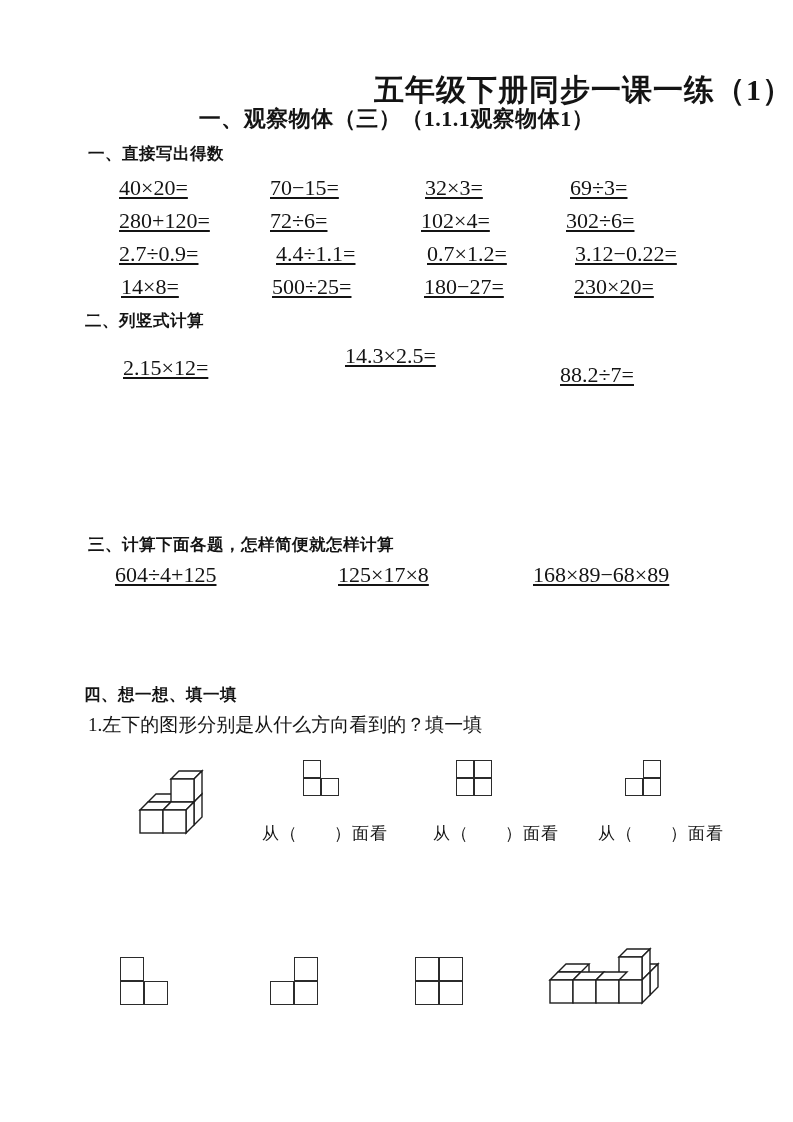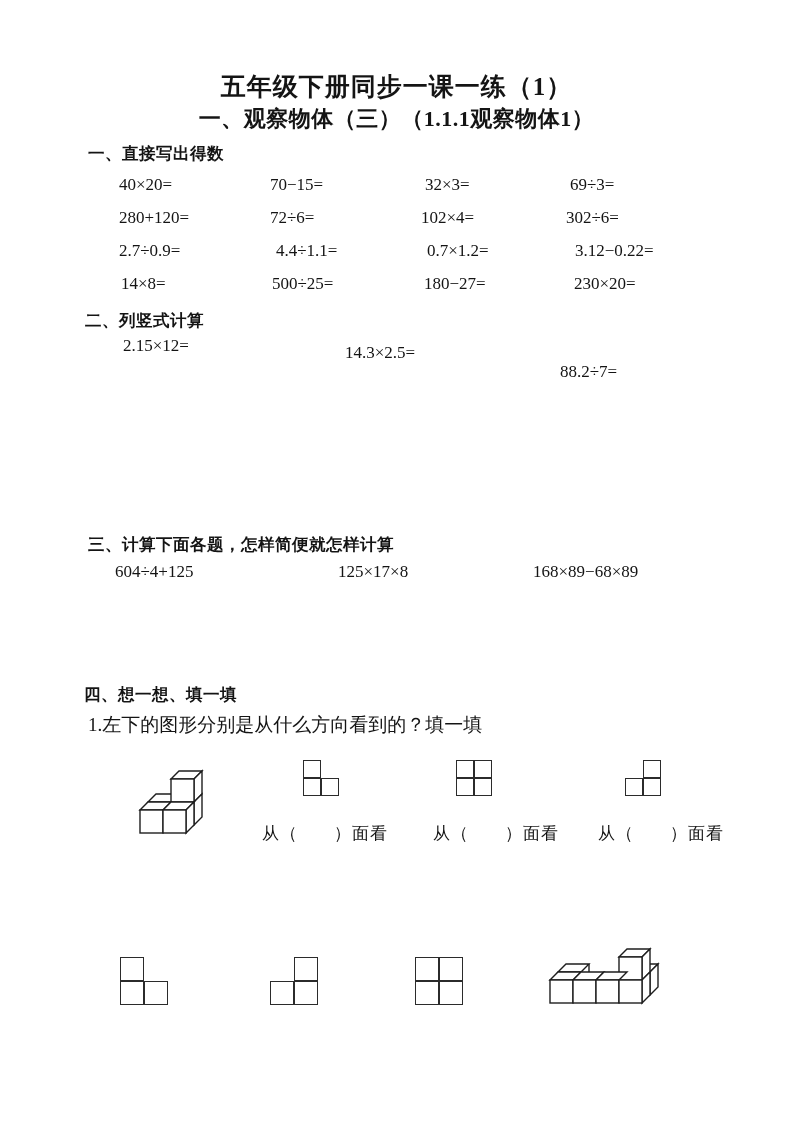--- a/index.html
+++ b/index.html
@@ -2,32 +2,32 @@
 <html><head>
 <meta charset="utf-8">
 <style>
   html,body{margin:0;padding:0;background:#ffffff;}
   .page{
     position:relative;width:793px;height:1122px;background:#fff;
     font-family:"Liberation Serif",serif;color:#141414;overflow:hidden;
   }
   .abs{position:absolute;white-space:nowrap;}
   .title{
-    left:0;top:70px;width:100%;text-align:center;
-    font-size:25px;font-weight:700;letter-spacing:1px;
+    left:0;top:70px;width:100%;text-align:right;
+    font-size:30px;font-weight:700;letter-spacing:1px;
   }
   .subtitle{
     left:0;top:104px;width:100%;text-align:center;
     font-size:22px;font-weight:700;letter-spacing:.5px;
   }
   .heading{
     font-family:"Liberation Sans","Liberation Serif",sans-serif;
     font-size:16.5px;font-weight:700;letter-spacing:.5px;
   }
-  .expr{font-size:17px;}
+  .expr{font-size:22px;text-decoration:underline;}
   .qtext{font-size:19px;}
   .view-label{font-size:17px;letter-spacing:1px;}
   .grid{position:absolute;}
   .grid .cell{
     position:absolute;background:#fff;
     border:1.4px solid #2b2b2b;box-sizing:border-box;
   }
   svg.figure{position:absolute;overflow:visible;}
   svg.figure polygon, svg.figure rect, svg.figure line{
     fill:#ffffff;stroke:#1e1e1e;stroke-width:1.4;stroke-linejoin:miter;
@@ -58,21 +58,21 @@
   <div class="abs expr" style="left:276px;top:241px;">4.4÷1.1=</div>
   <div class="abs expr" style="left:427px;top:241px;">0.7×1.2=</div>
   <div class="abs expr" style="left:575px;top:241px;">3.12−0.22=</div>
 
   <div class="abs expr" style="left:121px;top:274px;">14×8=</div>
   <div class="abs expr" style="left:272px;top:274px;">500÷25=</div>
   <div class="abs expr" style="left:424px;top:274px;">180−27=</div>
   <div class="abs expr" style="left:574px;top:274px;">230×20=</div>
 
   <div class="abs heading" style="left:85px;top:310px;">二、列竖式计算</div>
-  <div class="abs expr" style="left:123px;top:336px;">2.15×12=</div>
+  <div class="abs expr" style="left:123px;top:355px;">2.15×12=</div>
   <div class="abs expr" style="left:345px;top:343px;">14.3×2.5=</div>
   <div class="abs expr" style="left:560px;top:343px;margin-top:19px;">88.2÷7=</div>
 
   <div class="abs heading" style="left:88px;top:534px;">三、计算下面各题，怎样简便就怎样计算</div>
   <div class="abs expr" style="left:115px;top:562px;">604÷4+125</div>
   <div class="abs expr" style="left:338px;top:562px;">125×17×8</div>
   <div class="abs expr" style="left:533px;top:562px;">168×89−68×89</div>
 
   <div class="abs heading" style="left:84px;top:684px;">四、想一想、填一填</div>
   <div class="abs qtext" style="left:88px;top:712px;">1.左下的图形分别是从什么方向看到的？填一填</div>

